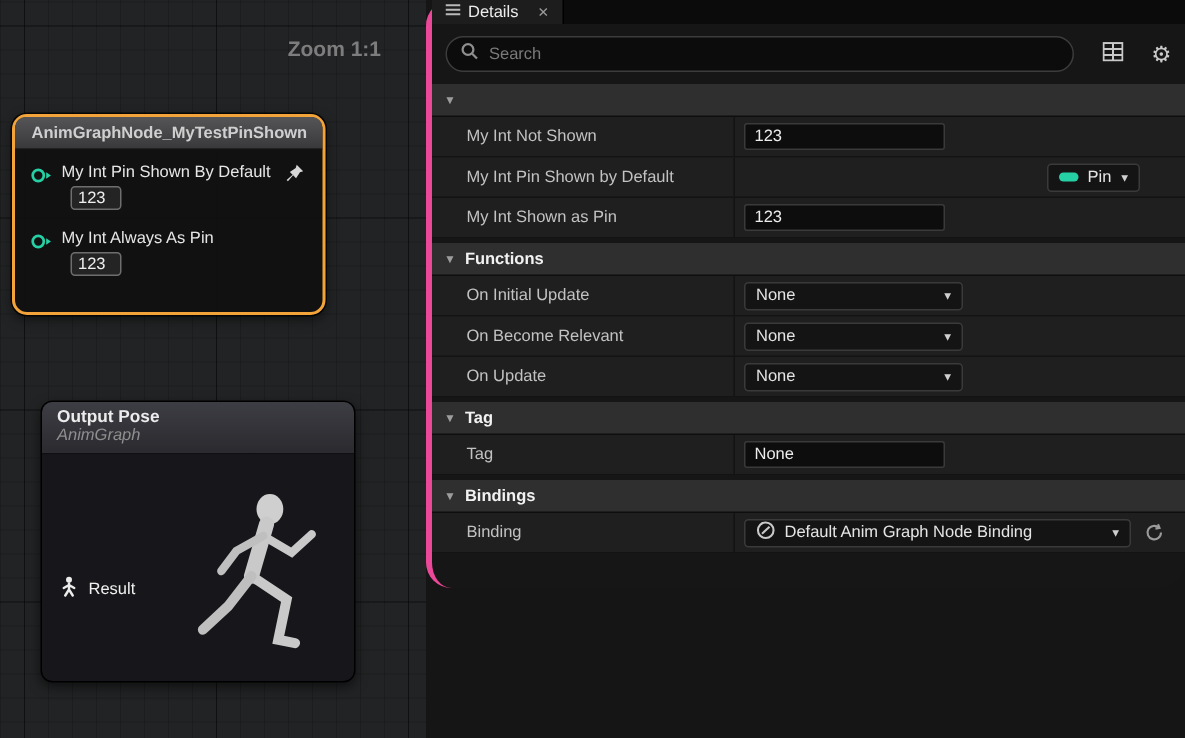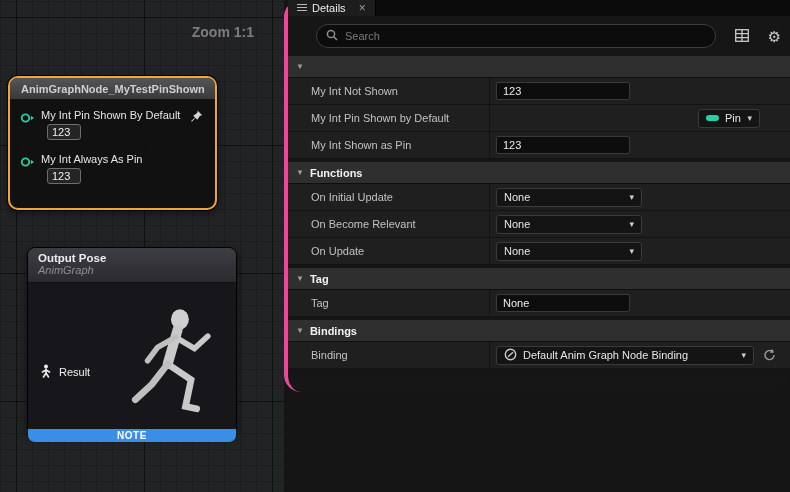--- a/index.html
+++ b/index.html
@@ -31,21 +31,21 @@
   .node-test .pins { padding-top:9px; position:relative; }
   .pin-row { position:relative; padding-left:31px; margin-bottom:13px; }
   .pin-glyph { position:absolute; left:10px; top:1px; }
   .pin-label { display:block; font-size:11px; color:#e6e6e6; }
   .node-value { margin:3px 0 0 6px; width:34px; height:16px; background:#242424;
     border:1px solid #6e6e6e; border-radius:3px; color:#f0f0f0; font-size:11px;
     padding:0 4px; }
   .pin-toggle { position:absolute; right:12px; top:0; cursor:pointer; }
 
   
-  .node-output { position:absolute; left:27px; top:247px; width:210px; height:188px;
+  .node-output { position:absolute; left:27px; top:267px; width:210px; height:188px;
     border:1px solid #000; border-radius:8px; background:#17171b;
     box-shadow:0 3px 8px rgba(0,0,0,.55); }
   .node-output .node-header { height:35px; padding:4px 10px 0;
     background:linear-gradient(#3d3d44,#2a2a2f); border-radius:7px 7px 0 0;
     border-bottom:1px solid #101014; }
   .node-output .node-title { font-size:11.5px; font-weight:bold; color:#ececec; }
   .node-output .node-subtitle { font-size:11px; font-style:italic; color:#8f8f8f; }
   .node-output .node-body { position:relative; height:138px;margin-top:21px; }
   .mannequin { position:absolute; right:6px; top:2px; }
   .result-row { position:absolute; left:12px; top:60px; display:flex;
@@ -60,21 +60,21 @@
     background:#161616; border-left:4px solid #ec4899;border-radius:17px; }
   .tab-bar { height:16px; background:#0b0b0b; display:flex; align-items:stretch; }
   .tab { display:flex; align-items:center; gap:5px; padding:0 9px; font-size:11px;
     border-right:1px solid #000; cursor:pointer; }
   .tab.active { background:#1d1d1d; color:#ececec; }
   .tab.inactive { background:#101010; color:#b4b4b4; }
   .tab .close { color:#9a9a9a; margin-left:8px; font-size:12px; line-height:1; }
   .tab-icon-lines { display:inline-block; }
 
   .toolbar { height:40px; display:flex; align-items:center; padding:0 9px; gap:19px;
-    background:#161616;margin-left:19px; }
+    background:#161616; }
   .search-box { flex:1; height:24px; border-radius:12px; background:#0c0c0c;
     border:1px solid #3c3c3c; display:flex; align-items:center; padding:0 9px;
     gap:7px; }
   .search-box input { flex:1; background:transparent; border:none; outline:none;
     color:#cfcfcf; font-size:11px; }
   .search-box input::placeholder { color:#7a7a7a; }
   .toolbar .glyph-btn { color:#c9c9c9; font-size:15px; line-height:1; cursor:pointer; }
 
   .category { background:#161616; }
   .category + .category { margin-top:3px; }
@@ -158,21 +158,20 @@
         </span>
         <div class="result-row">
           <span>
             <svg width="12" height="14" viewBox="0 0 12 14">
               <circle cx="6" cy="2.5" r="2" fill="#ececec"></circle>
               <path d="M6 5 L6 9 M6 6 L2.5 8 M6 6 L9.5 8 M6 9 L3.5 13 M6 9 L8.5 13" stroke="#ececec" stroke-width="1.6" stroke-linecap="round" fill="none"></path>
             </svg>
           </span>
           <span>Result</span>
         </div>
-        <div class="note-bar">NOTE</div>
       </div>
     </div>
   </div>
 
   <div class="details-panel">
 
     <div class="tab-bar">
       <div class="tab active">
         <span class="tab-icon-lines">
           <svg width="10" height="9" viewBox="0 0 10 9">

